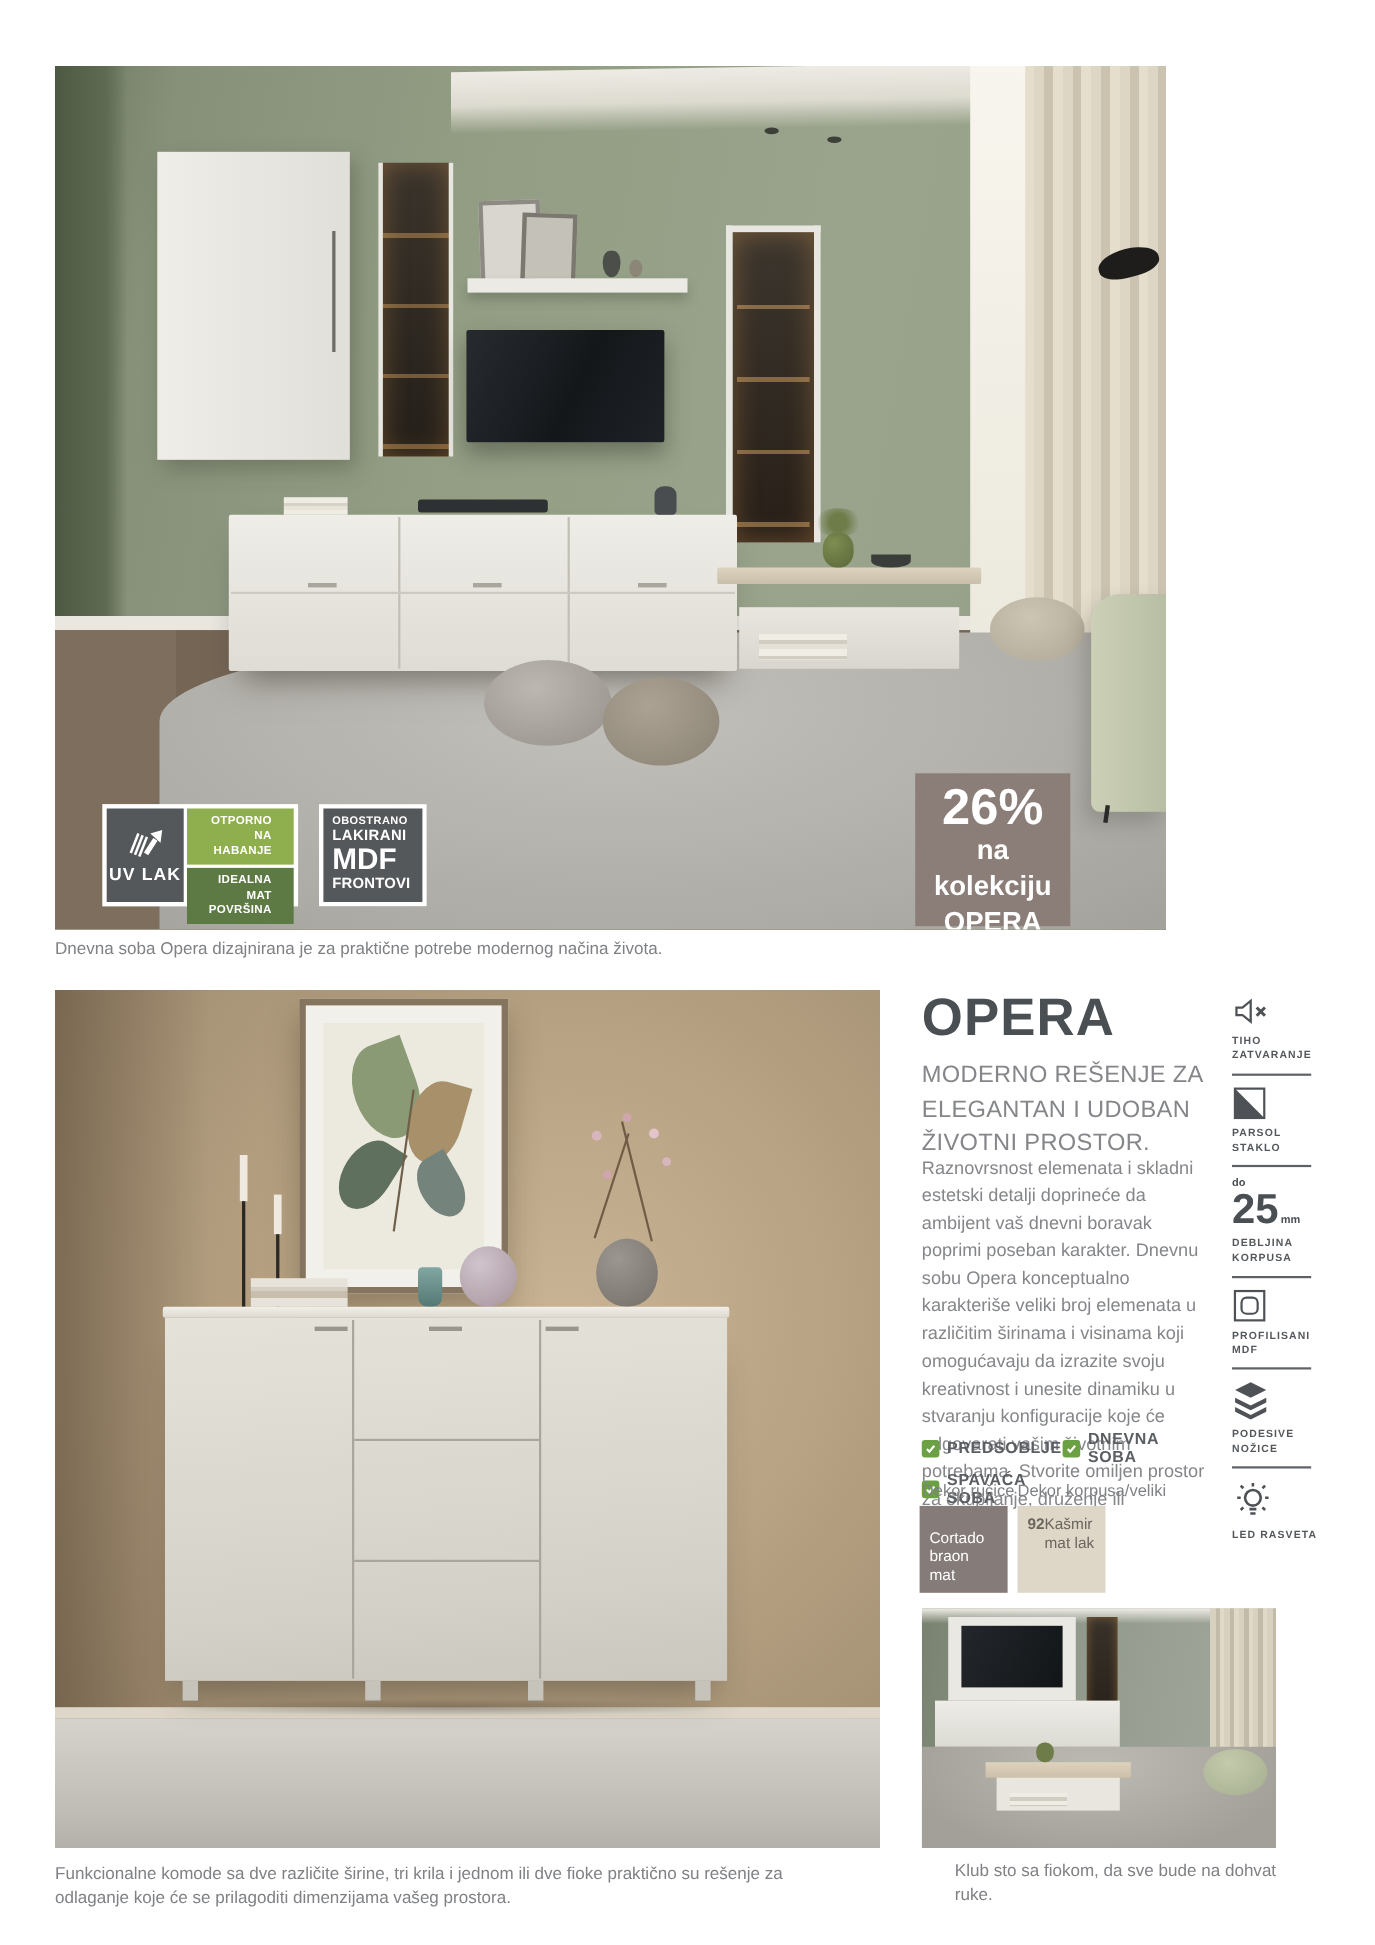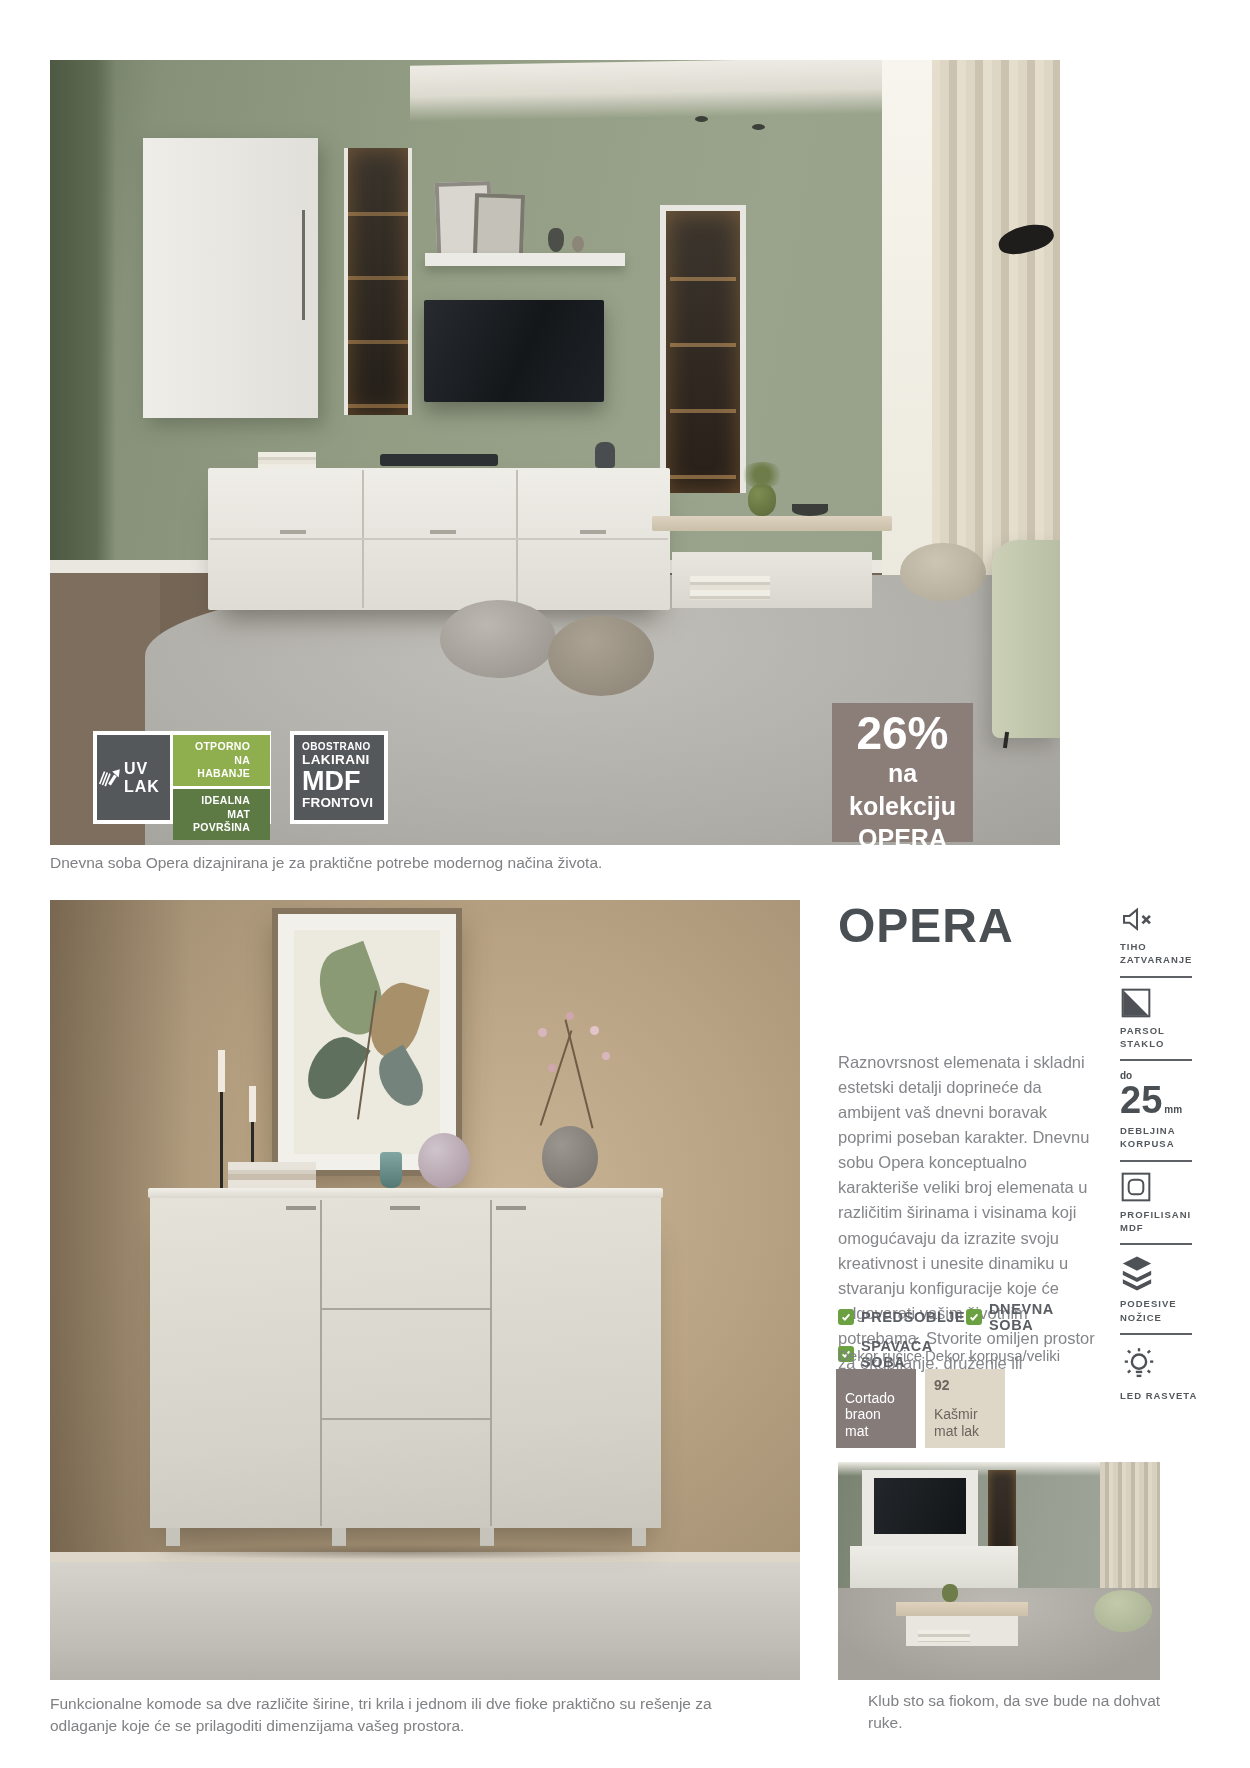--- a/index.html
+++ b/index.html
@@ -15,21 +15,21 @@
   .hdr-logo{width:12px;height:12px;margin-left:26px;display:grid;grid-template-columns:5px 5px;grid-template-rows:5px 5px;gap:1px;}
   .hdr-logo i{display:block;}
 
   
   .hero{left:50px;top:60px;width:1010px;height:785px;overflow:hidden;background:#97a086;}
   .novo{left:45px;top:32px;width:207px;height:52px;background:#8d817b;z-index:6;
         clip-path:polygon(0 0,76% 0,100% 50%,76% 100%,0 100%);
         display:flex;align-items:center;padding-left:22px;box-sizing:border-box;}
   .novo span{color:#fff;font-size:29px;font-weight:800;letter-spacing:1px;}
   .uv-badge{left:43px;top:671px;width:178px;height:93px;background:#fff;padding:4px;box-sizing:border-box;display:flex;gap:3px;z-index:6;}
-  .uv-left{width:80px;background:#55585a;display:flex;flex-direction:row;align-items:center;justify-content:center;gap:3px;}
+  .uv-left{width:80px;background:#55585a;display:flex;flex-direction:column;align-items:center;justify-content:center;gap:3px;}
   .uv-title{color:#fff;font-weight:bold;font-size:16px;letter-spacing:1px;}
   .uv-right{flex:1;display:flex;flex-direction:column;gap:3px;}
   .uv-g{flex:1;color:#fff;font-size:10.5px;font-weight:bold;letter-spacing:.3px;line-height:1.3;padding:5px 20px;display:flex;align-items:center;text-align:right;}
   .uv-g1{background:#8fae4d;}
   .uv-g2{background:#5d7a45;}
   .mdf-badge{left:240px;top:671px;width:98px;height:93px;background:#55585a;border:4px solid #fff;box-sizing:border-box;
              color:#fff;padding:6px 8px;z-index:6;}
   .mdf-l1{font-size:10px;font-weight:bold;letter-spacing:.4px;}
   .mdf-l2{font-size:13.5px;font-weight:bold;letter-spacing:.4px;}
   .mdf-l3{font-size:27px;font-weight:800;line-height:1.05;}
@@ -44,21 +44,21 @@
   
   .p-title{left:838px;top:898px;font-size:48px;font-weight:800;letter-spacing:1px;color:#4a4f54;}
   .p-sub{left:838px;top:962px;width:270px;font-size:21.5px;color:#84868a;line-height:1.42;letter-spacing:.3px;}
   .p-desc{left:838px;top:1050px;width:262px;font-size:16.5px;color:#84868a;line-height:1.52;}
   .rooms{left:838px;top:1301px;width:262px;display:grid;grid-template-columns:128px 134px;row-gap:5px;}
   .room{display:flex;align-items:center;gap:7px;font-size:14.5px;letter-spacing:.6px;color:#5b5f63;font-weight:bold;}
   .cb{width:16px;height:16px;background:#6ba142;border-radius:3px;flex:0 0 16px;display:flex;align-items:center;justify-content:center;}
   .decor-lab{font-size:15px;color:#7f8184;}
   .swatch{box-sizing:border-box;padding:8px 9px;font-size:14px;line-height:1.2;}
   .sw-handle{left:836px;top:1369px;width:80px;height:79px;background:#857b78;color:#fff;display:flex;align-items:flex-end;}
-  .sw-front{left:925px;top:1369px;width:80px;height:79px;background:#ded7c7;color:#6b655e;display:flex;flex-direction:column;justify-content:space-between;}
+  .sw-front{left:925px;top:1369px;width:80px;height:79px;background:#ded7c7;color:#6b655e;display:flex;flex-direction:row;justify-content:space-between;}
   .sw-code{font-weight:bold;}
 
   
   .feats{left:1120px;top:903px;width:84px;}
   .f-icon{height:32px;display:flex;align-items:flex-end;}
   .f-label{margin-top:5px;font-size:9.5px;font-weight:bold;letter-spacing:1px;color:#54585c;line-height:1.4;}
   .f-div{width:72px;height:2px;background:#5e6266;margin:9px 0;}
   .f-do{font-size:10px;font-weight:bold;color:#4a4f54;}
   .f-val{font-size:38px;font-weight:800;color:#4a4f54;line-height:1;}
   .f-mm{font-size:10px;font-weight:bold;margin-left:2px;}
@@ -200,20 +200,25 @@
     <div class="a" style="left:340px;top:306px;width:30px;height:4px;background:#9b968c;"></div>
     <div class="a" style="left:446px;top:306px;width:30px;height:4px;background:#9b968c;"></div>
     <div class="a" style="left:116px;top:628px;width:14px;height:18px;background:#c6c3ba;"></div>
     <div class="a" style="left:282px;top:628px;width:14px;height:18px;background:#c6c3ba;"></div>
     <div class="a" style="left:430px;top:628px;width:14px;height:18px;background:#c6c3ba;"></div>
     <div class="a" style="left:582px;top:628px;width:14px;height:18px;background:#c6c3ba;"></div>
     <div class="a" style="left:100px;top:644px;width:515px;height:16px;border-radius:50%;background:radial-gradient(ellipse,rgba(80,72,60,.4),rgba(80,72,60,0) 70%);"></div>
   </div>
 
   <div class="a p-title">OPERA</div>
+  <div class="a p-sub">
+    <div>MODERNO REŠENJE ZA</div>
+    <div>ELEGANTAN I UDOBAN</div>
+    <div>ŽIVOTNI PROSTOR.</div>
+  </div>
   <div class="a p-desc">Raznovrsnost elemenata i skladni estetski detalji doprineće da ambijent vaš dnevni boravak poprimi poseban karakter. Dnevnu sobu Opera konceptualno karakteriše veliki broj elemenata u različitim širinama i visinama koji omogućavaju da izrazite svoju kreativnost i unesite dinamiku u stvaranju konfiguracije koje će odgovarati vašim životnim potrebama. Stvorite omiljen prostor za okupljanje, druženje ili opuštanje.</div>
 
   <div class="a rooms">
     <div class="room">
       <span class="cb">
           <svg width="12" height="12" viewBox="0 0 16 16">
             <polyline points="3.5,8.5 6.5,11.5 12.5,4.5" stroke="#fff" stroke-width="2.6" fill="none"></polyline>
           </svg>
         </span>
       <span>PREDSOBLJE</span>

